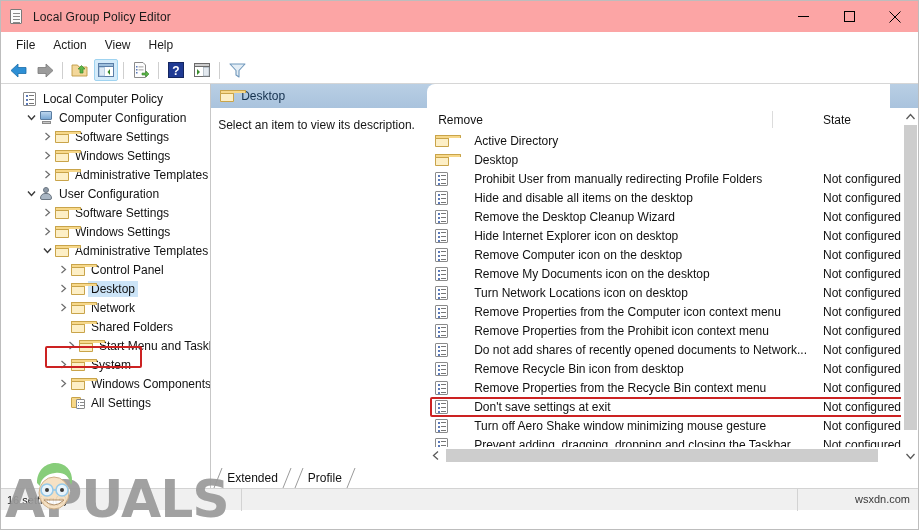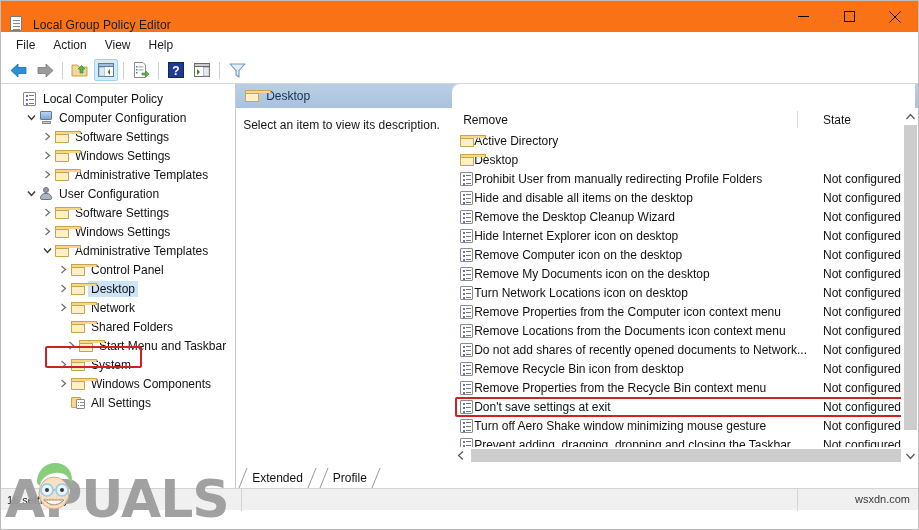--- a/index.html
+++ b/index.html
@@ -15,23 +15,23 @@
     position: relative;
     width: 919px; height: 530px;
     background: #ffffff;
     border: 1px solid #bdbdbd;
     overflow: hidden;
   }
 
   
   .titlebar {
     height: 31px;
-    background: #f97316;
-    display: flex;
-    align-items: flex-end;
+    background: #fca5a5;
+    display: flex;
+    align-items: center;
     position: relative;
   }
   .title-icon {
     width: 16px; height: 16px;
     margin-left: 9px; margin-right: 7px;
     position: relative; flex: none;
   }
   .doc-glyph {
     width: 12px; height: 15px;
     background: #fbfbfb;
@@ -347,20 +347,21 @@
     width: 22px;
     padding-left: 8px;
     flex: none;
     display: flex; align-items: center;
   }
   .lrow .nm {
     flex: 1;
     overflow: hidden;
     text-overflow: ellipsis;
     padding-right: 6px;
+    margin-left: 25px;
   }
   .lrow .st {
     width: 105px;
     flex: none;
     padding-left: 10px;
   }
 
   
   .vsb {
     position: absolute;
@@ -911,21 +912,21 @@
                   <span class="ico">
                     <span class="policy-ico"></span>
                   </span>
                   <span class="nm">Remove Properties from the Computer icon context menu</span>
                   <span class="st">Not configured</span>
                 </div>
                 <div class="lrow">
                   <span class="ico">
                     <span class="policy-ico"></span>
                   </span>
-                  <span class="nm">Remove Locations from the Documents icon context menu</span>
+                  <span class="nm">Remove Properties from the Prohibit icon context menu</span>
                   <span class="st">Not configured</span>
                 </div>
                 <div class="lrow">
                   <span class="ico">
                     <span class="policy-ico"></span>
                   </span>
                   <span class="nm">Do not add shares of recently opened documents to Network...</span>
                   <span class="st">Not configured</span>
                 </div>
                 <div class="lrow">

